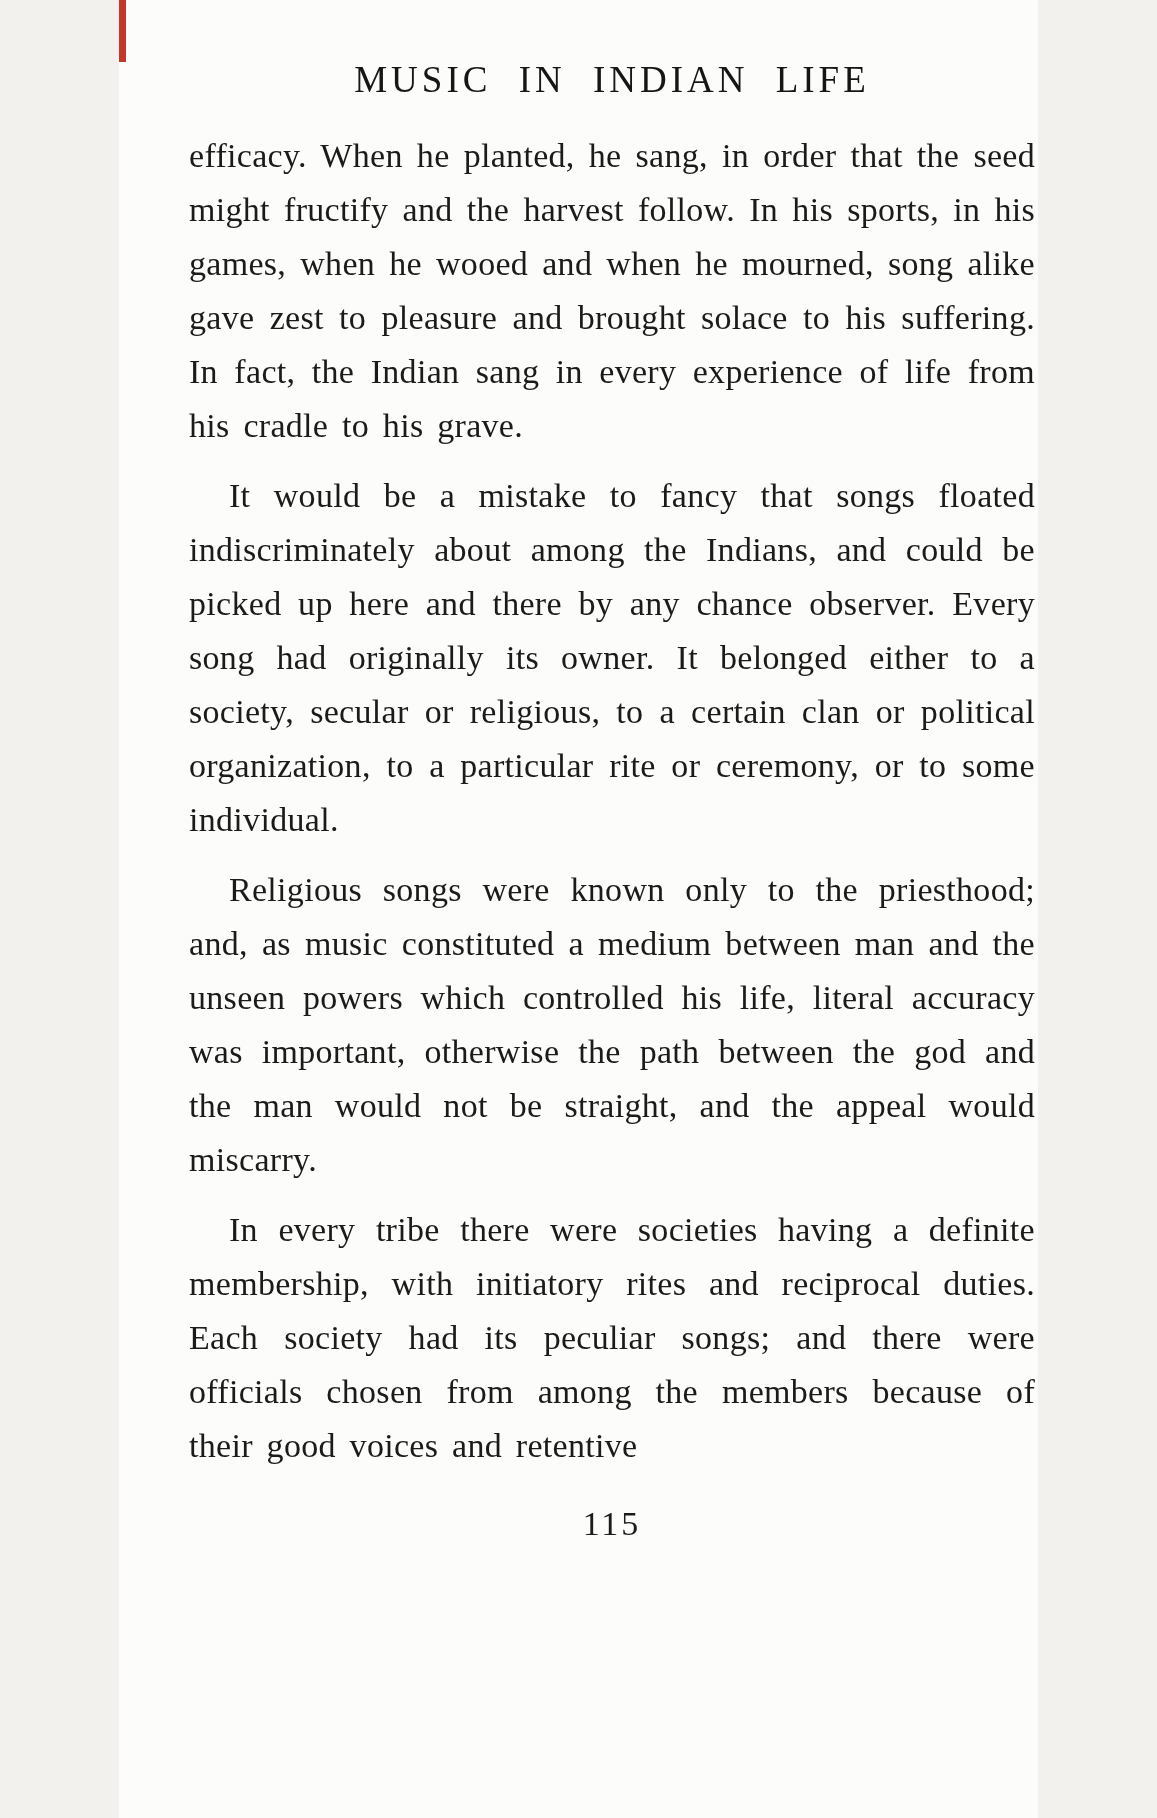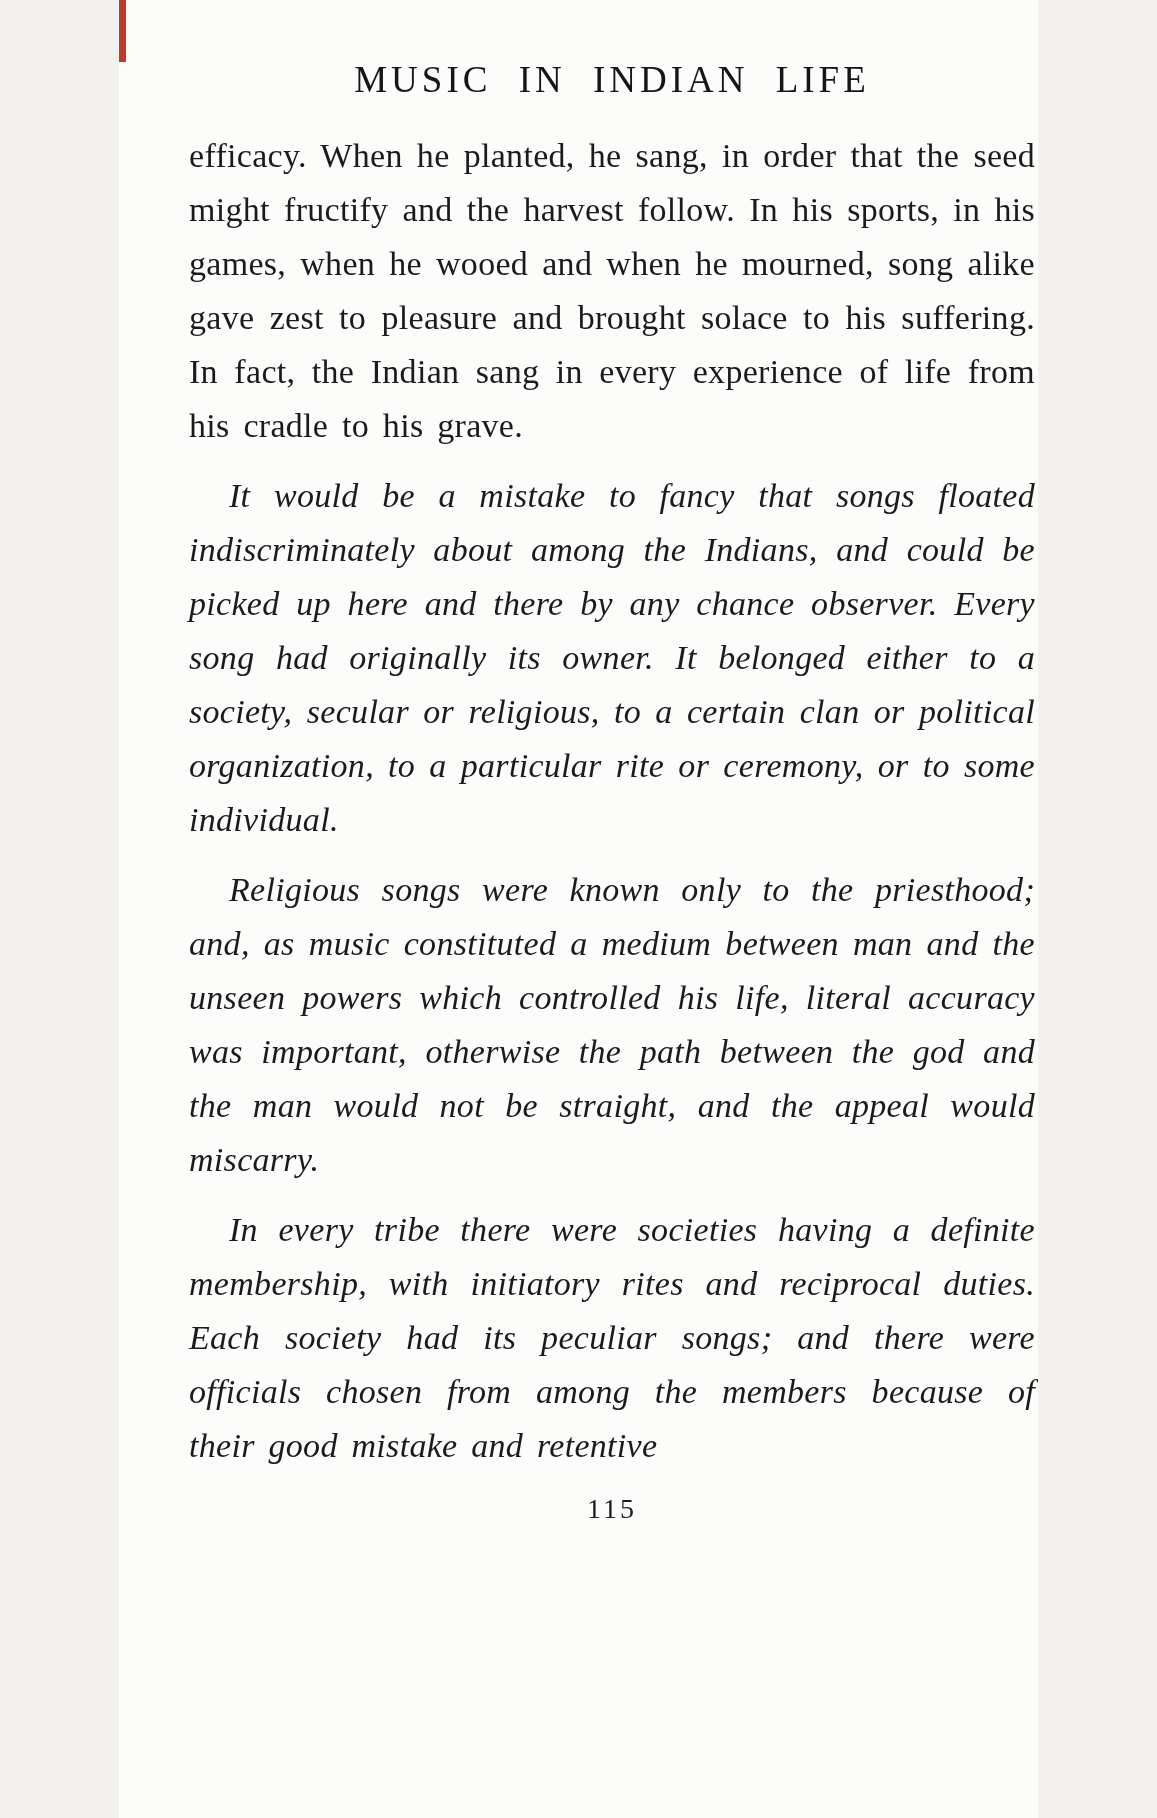--- a/index.html
+++ b/index.html
@@ -51,46 +51,45 @@
     font-size: 34px;
     line-height: 54px;
     text-align: justify;
     word-spacing: 5px;
     letter-spacing: 0.3px;
     color: #1b1b1b;
   }
 
   .body-text p.indent {
     text-indent: 40px;
-    font-style: italic;
   }
 
   .page-number {
     text-align: center;
-    font-size: 28px;
+    font-size: 34px;
     letter-spacing: 3px;
-    margin-top: 20px;
+    margin-top: 32px;
     color: #1b1b1b;
   }
 </style>
 </head>
 <body>
 
 <div class="page">
 
   <div class="scan-artifact"></div>
 
   <div class="text-block">
 
     <h1 class="running-head">MUSIC IN INDIAN LIFE</h1>
 
     <div class="body-text">
       <p>efficacy.  When he planted, he sang, in order that the seed might fructify and the harvest follow.  In his sports, in his games, when he wooed and when he mourned, song alike gave zest to pleasure and brought solace to his suffering.  In fact, the Indian sang in every experience of life from his cradle to his grave.</p>
       <p class="indent">It would be a mistake to fancy that songs floated indiscriminately about among the Indians, and could be picked up here and there by any chance observer.  Every song had originally its owner.  It belonged either to a society, secular or religious, to a certain clan or political organization, to a particular rite or ceremony, or to some individual.</p>
       <p class="indent">Religious songs were known only to the priesthood; and, as music constituted a medium between man and the unseen powers which controlled his life, literal accuracy was important, otherwise the path between the god and the man would not be straight, and the appeal would miscarry.</p>
-      <p class="indent">In every tribe there were societies having a definite membership, with initiatory rites and reciprocal duties.  Each society had its peculiar songs; and there were officials chosen from among the members because of their good mistake and retentive</p>
+      <p class="indent">In every tribe there were societies having a definite membership, with initiatory rites and reciprocal duties.  Each society had its peculiar songs; and there were officials chosen from among the members because of their good voices and retentive</p>
     </div>
 
     <div class="page-number">115</div>
 
   </div>
 
 </div>
 
 </body></html>

